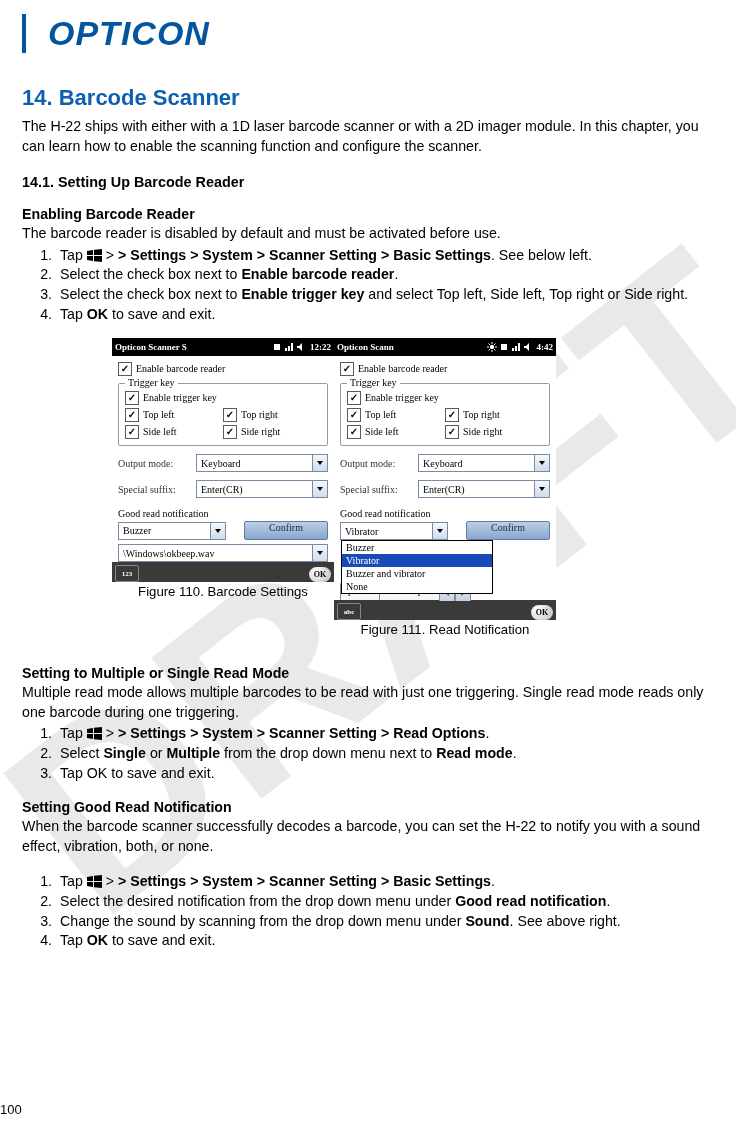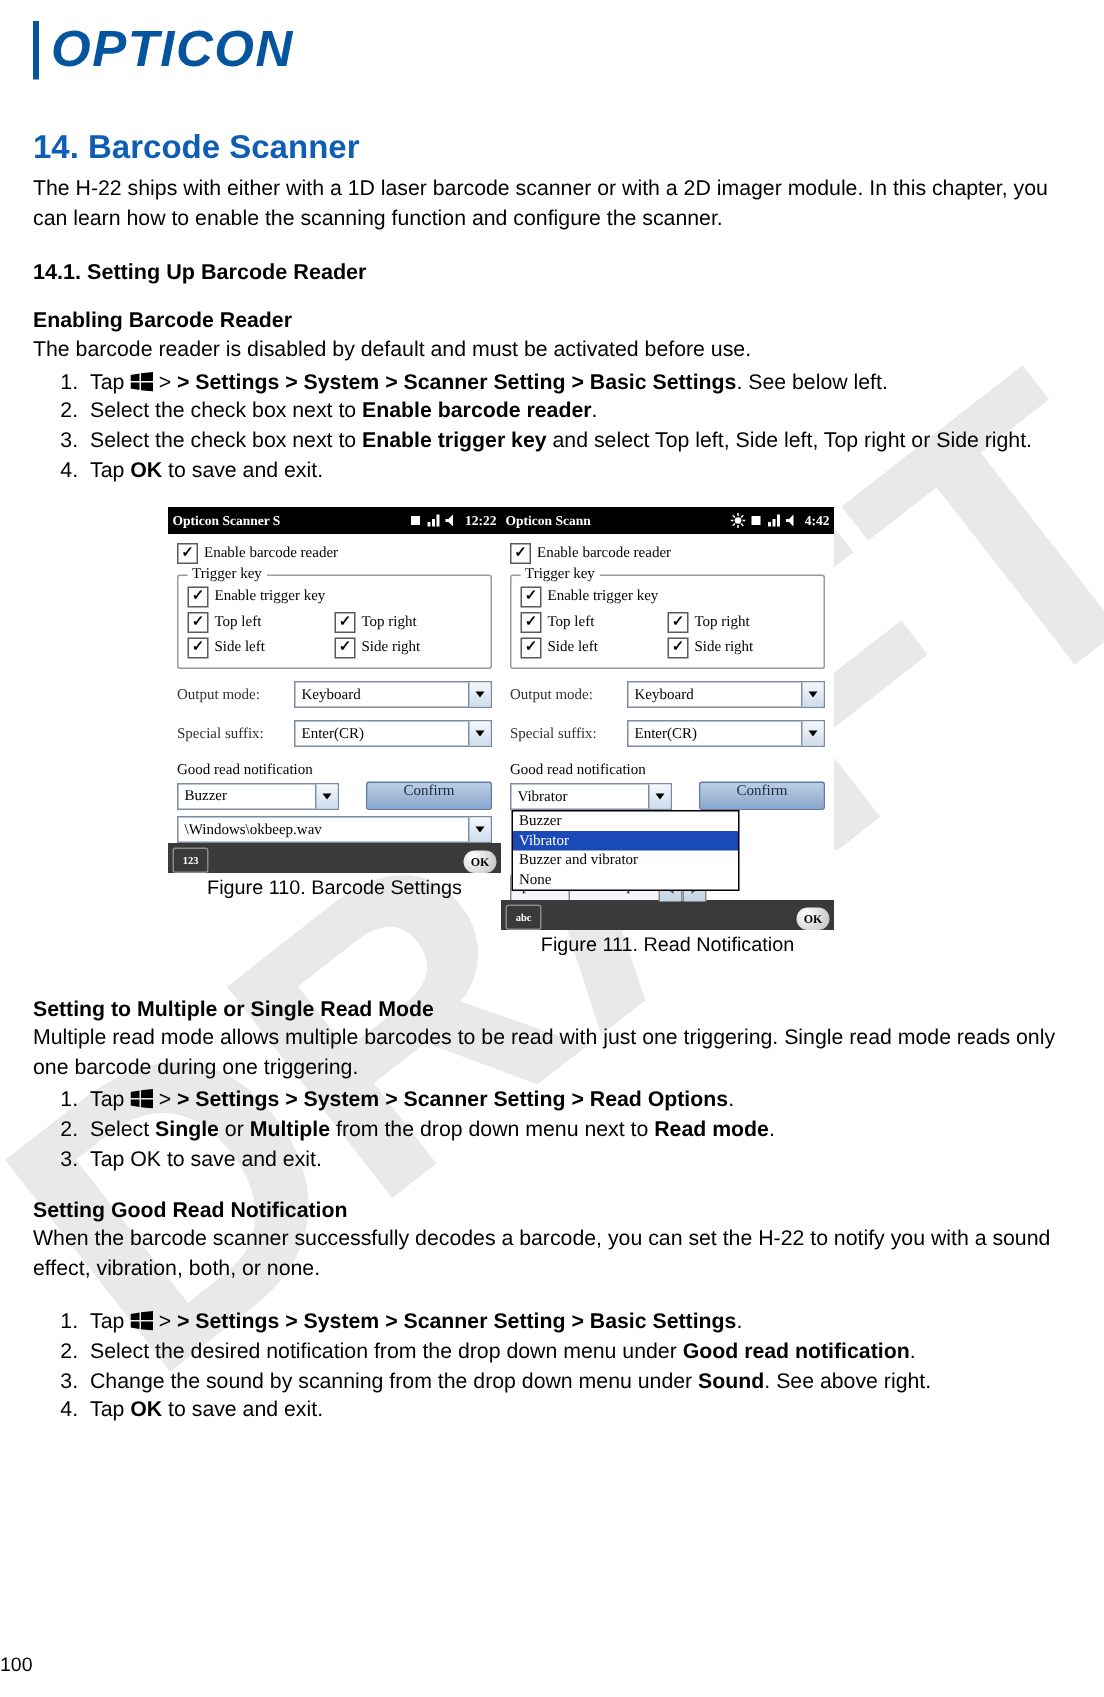--- a/index.html
+++ b/index.html
@@ -5,21 +5,21 @@
   html,body{margin:0;padding:0;background:#fff}
   body{width:736px;min-height:1131px;font-family:Arial,Helvetica,sans-serif;color:#000;position:relative;box-sizing:border-box;padding:14px 16px 30px 22px}
 
   
   .wm{position:absolute;left:-50px;top:210px;width:950px;height:720px;z-index:0;pointer-events:none;opacity:.45}
   .wm svg text{font:700 260px Arial;fill:#cfcfcf}
 
   .page{position:relative;z-index:1}
 
   
-  .logo{font:italic 800 34px Arial;color:#04559e;letter-spacing:1px;border-left:4px solid #04559e;padding-left:8px}
+  .logo{font:italic 800 34px Arial;color:#04559e;letter-spacing:1px;border-left:4px solid #04559e;padding-left:22px}
   h1{font:700 22px Arial;color:#0e5fb4;margin:32px 0 6px 0}
   .intro{font:400 14.2px Arial;line-height:1.38;margin:0 0 18px 0}
   h2{font:700 14.4px Arial;margin:0 0 16px 0}
   h3{font:700 14.2px Arial;margin:0 0 2px 0}
   p{font:400 14.2px Arial;line-height:1.38;margin:0 0 2px 0}
   ol{margin:0;padding-left:34px;font:400 14.2px Arial;line-height:1.38}
   ol li{padding-left:4px;margin:0}
   .b{font-weight:700}
 
   .winicon{display:inline-block;width:15px;height:13px;vertical-align:-2px;position:relative}

